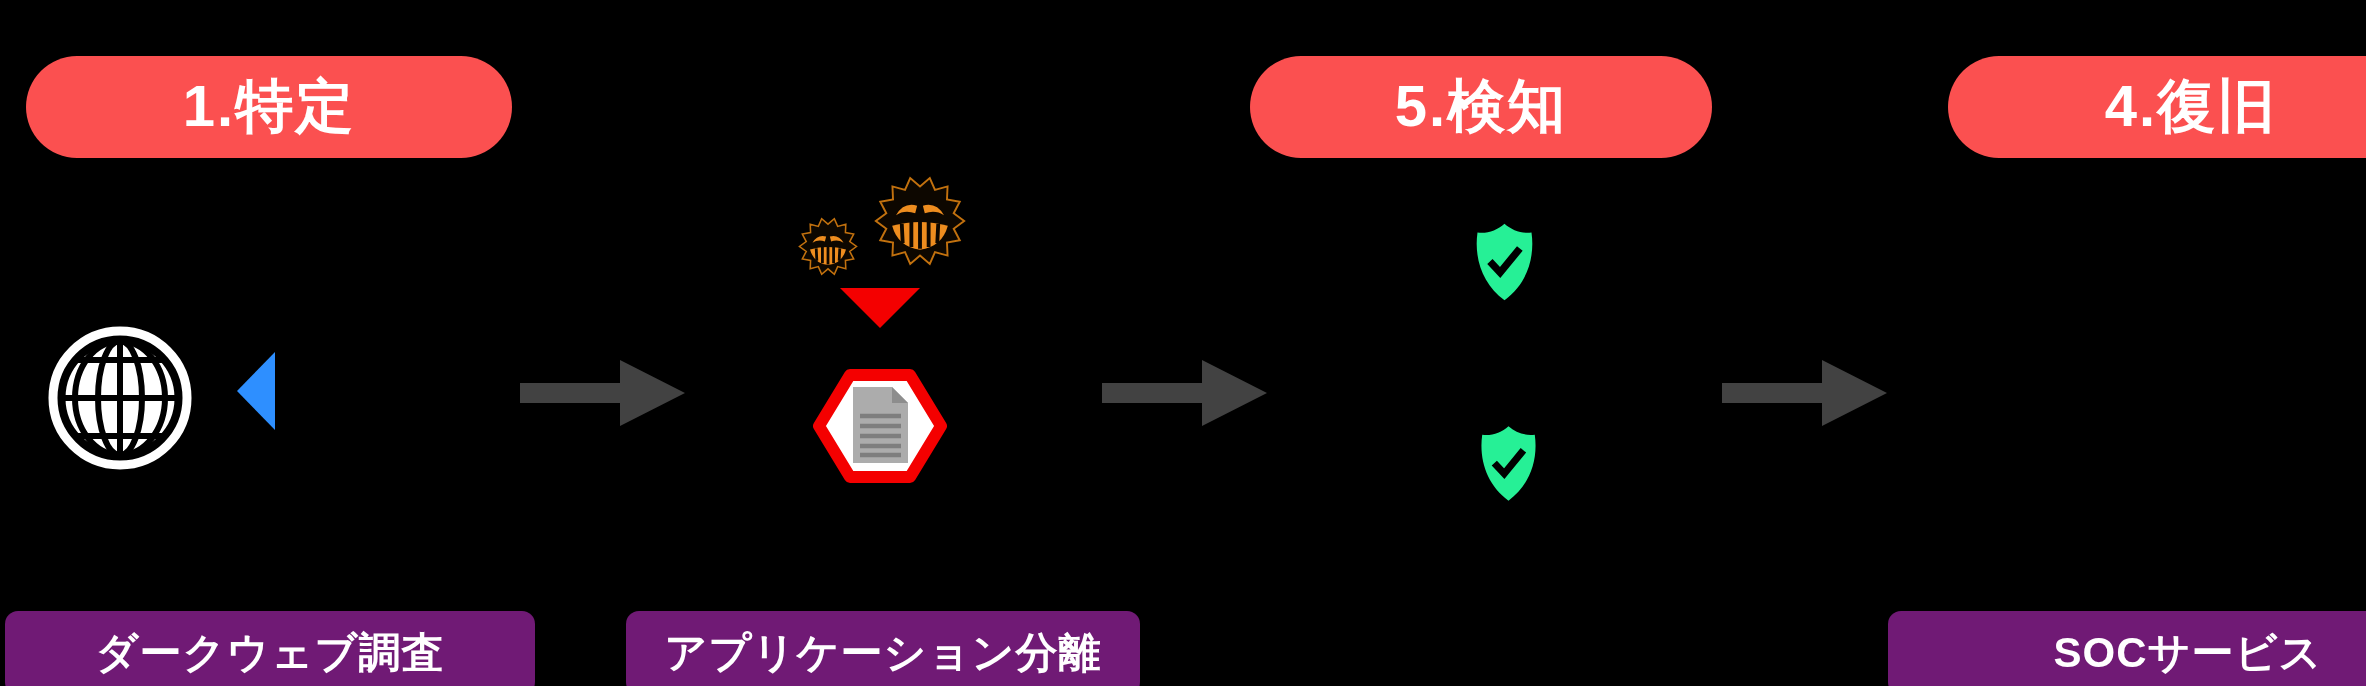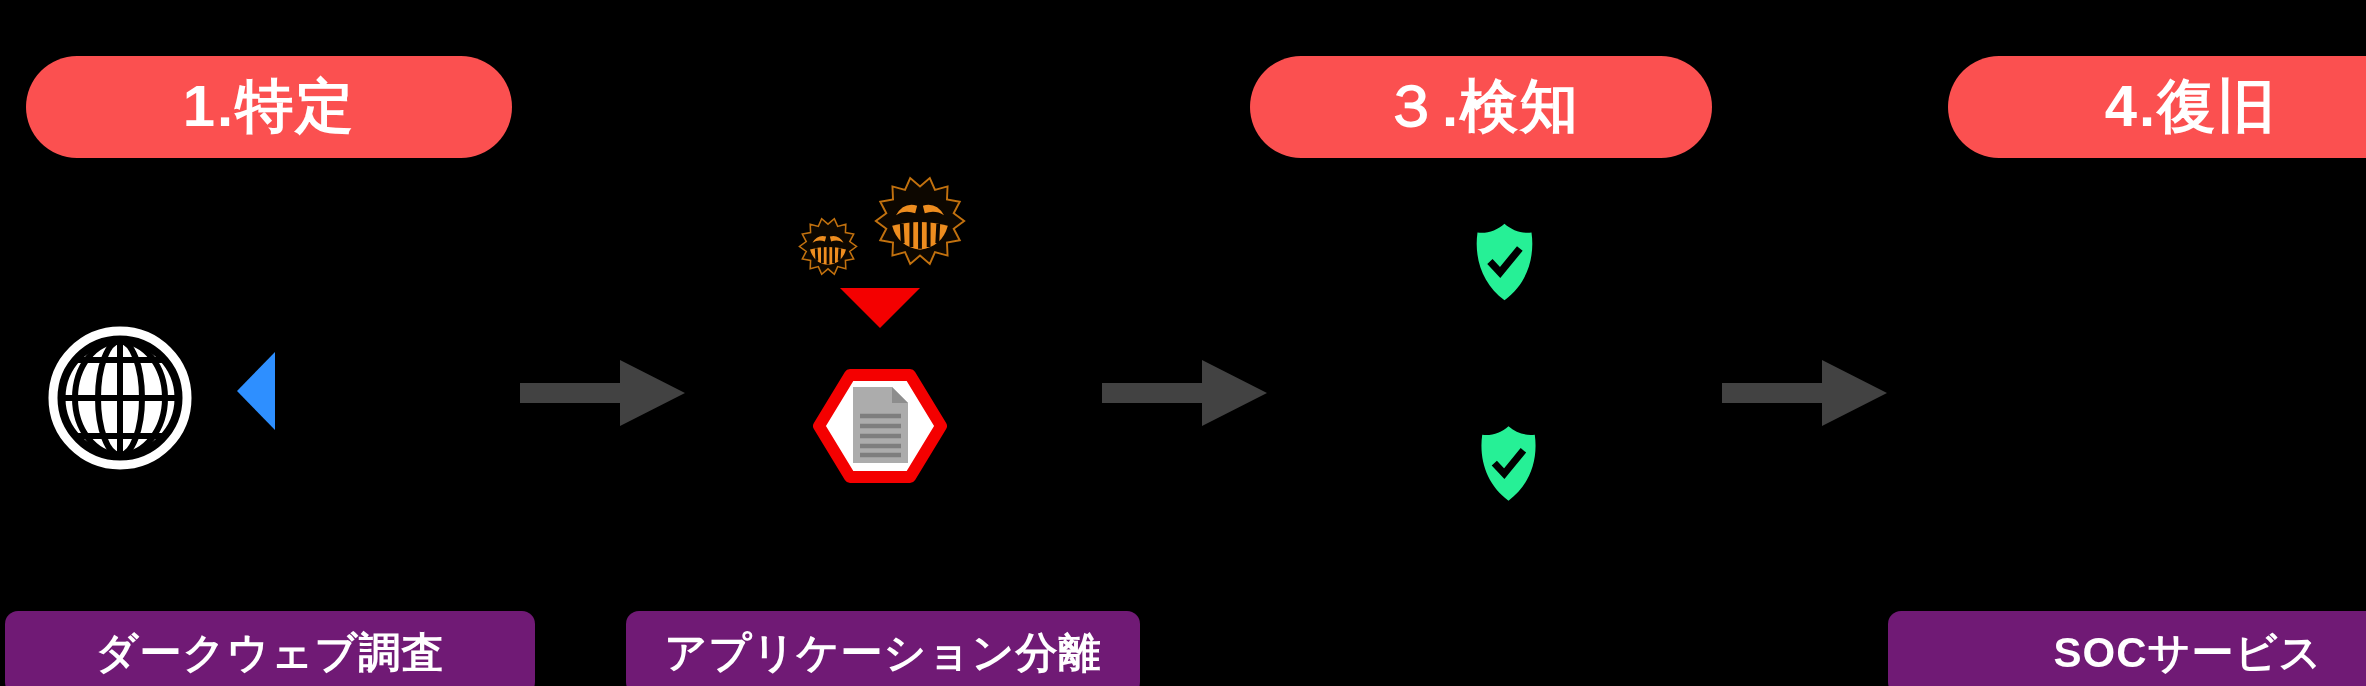--- a/index.html
+++ b/index.html
@@ -32,21 +32,21 @@
 </style>
 </head>
 <body>
 
 <div class="stage">
 
   <div class="pill" style="left:26px;width:486px;">
     <span>1.特定</span>
   </div>
   <div class="pill" style="left:1250px;width:462px;">
-    <span>３.検知</span>
+    <span>5.検知</span>
   </div>
   <div class="pill" style="left:1948px;width:486px;">
     <span>4.復旧</span>
   </div>
 
   <svg class="abs" style="left:46px;top:276px;" width="148" height="148" viewBox="0 0 148 148">
     <defs>
         <clipPath id="gclip">
           <circle cx="74" cy="74" r="56"></circle>
         </clipPath>

